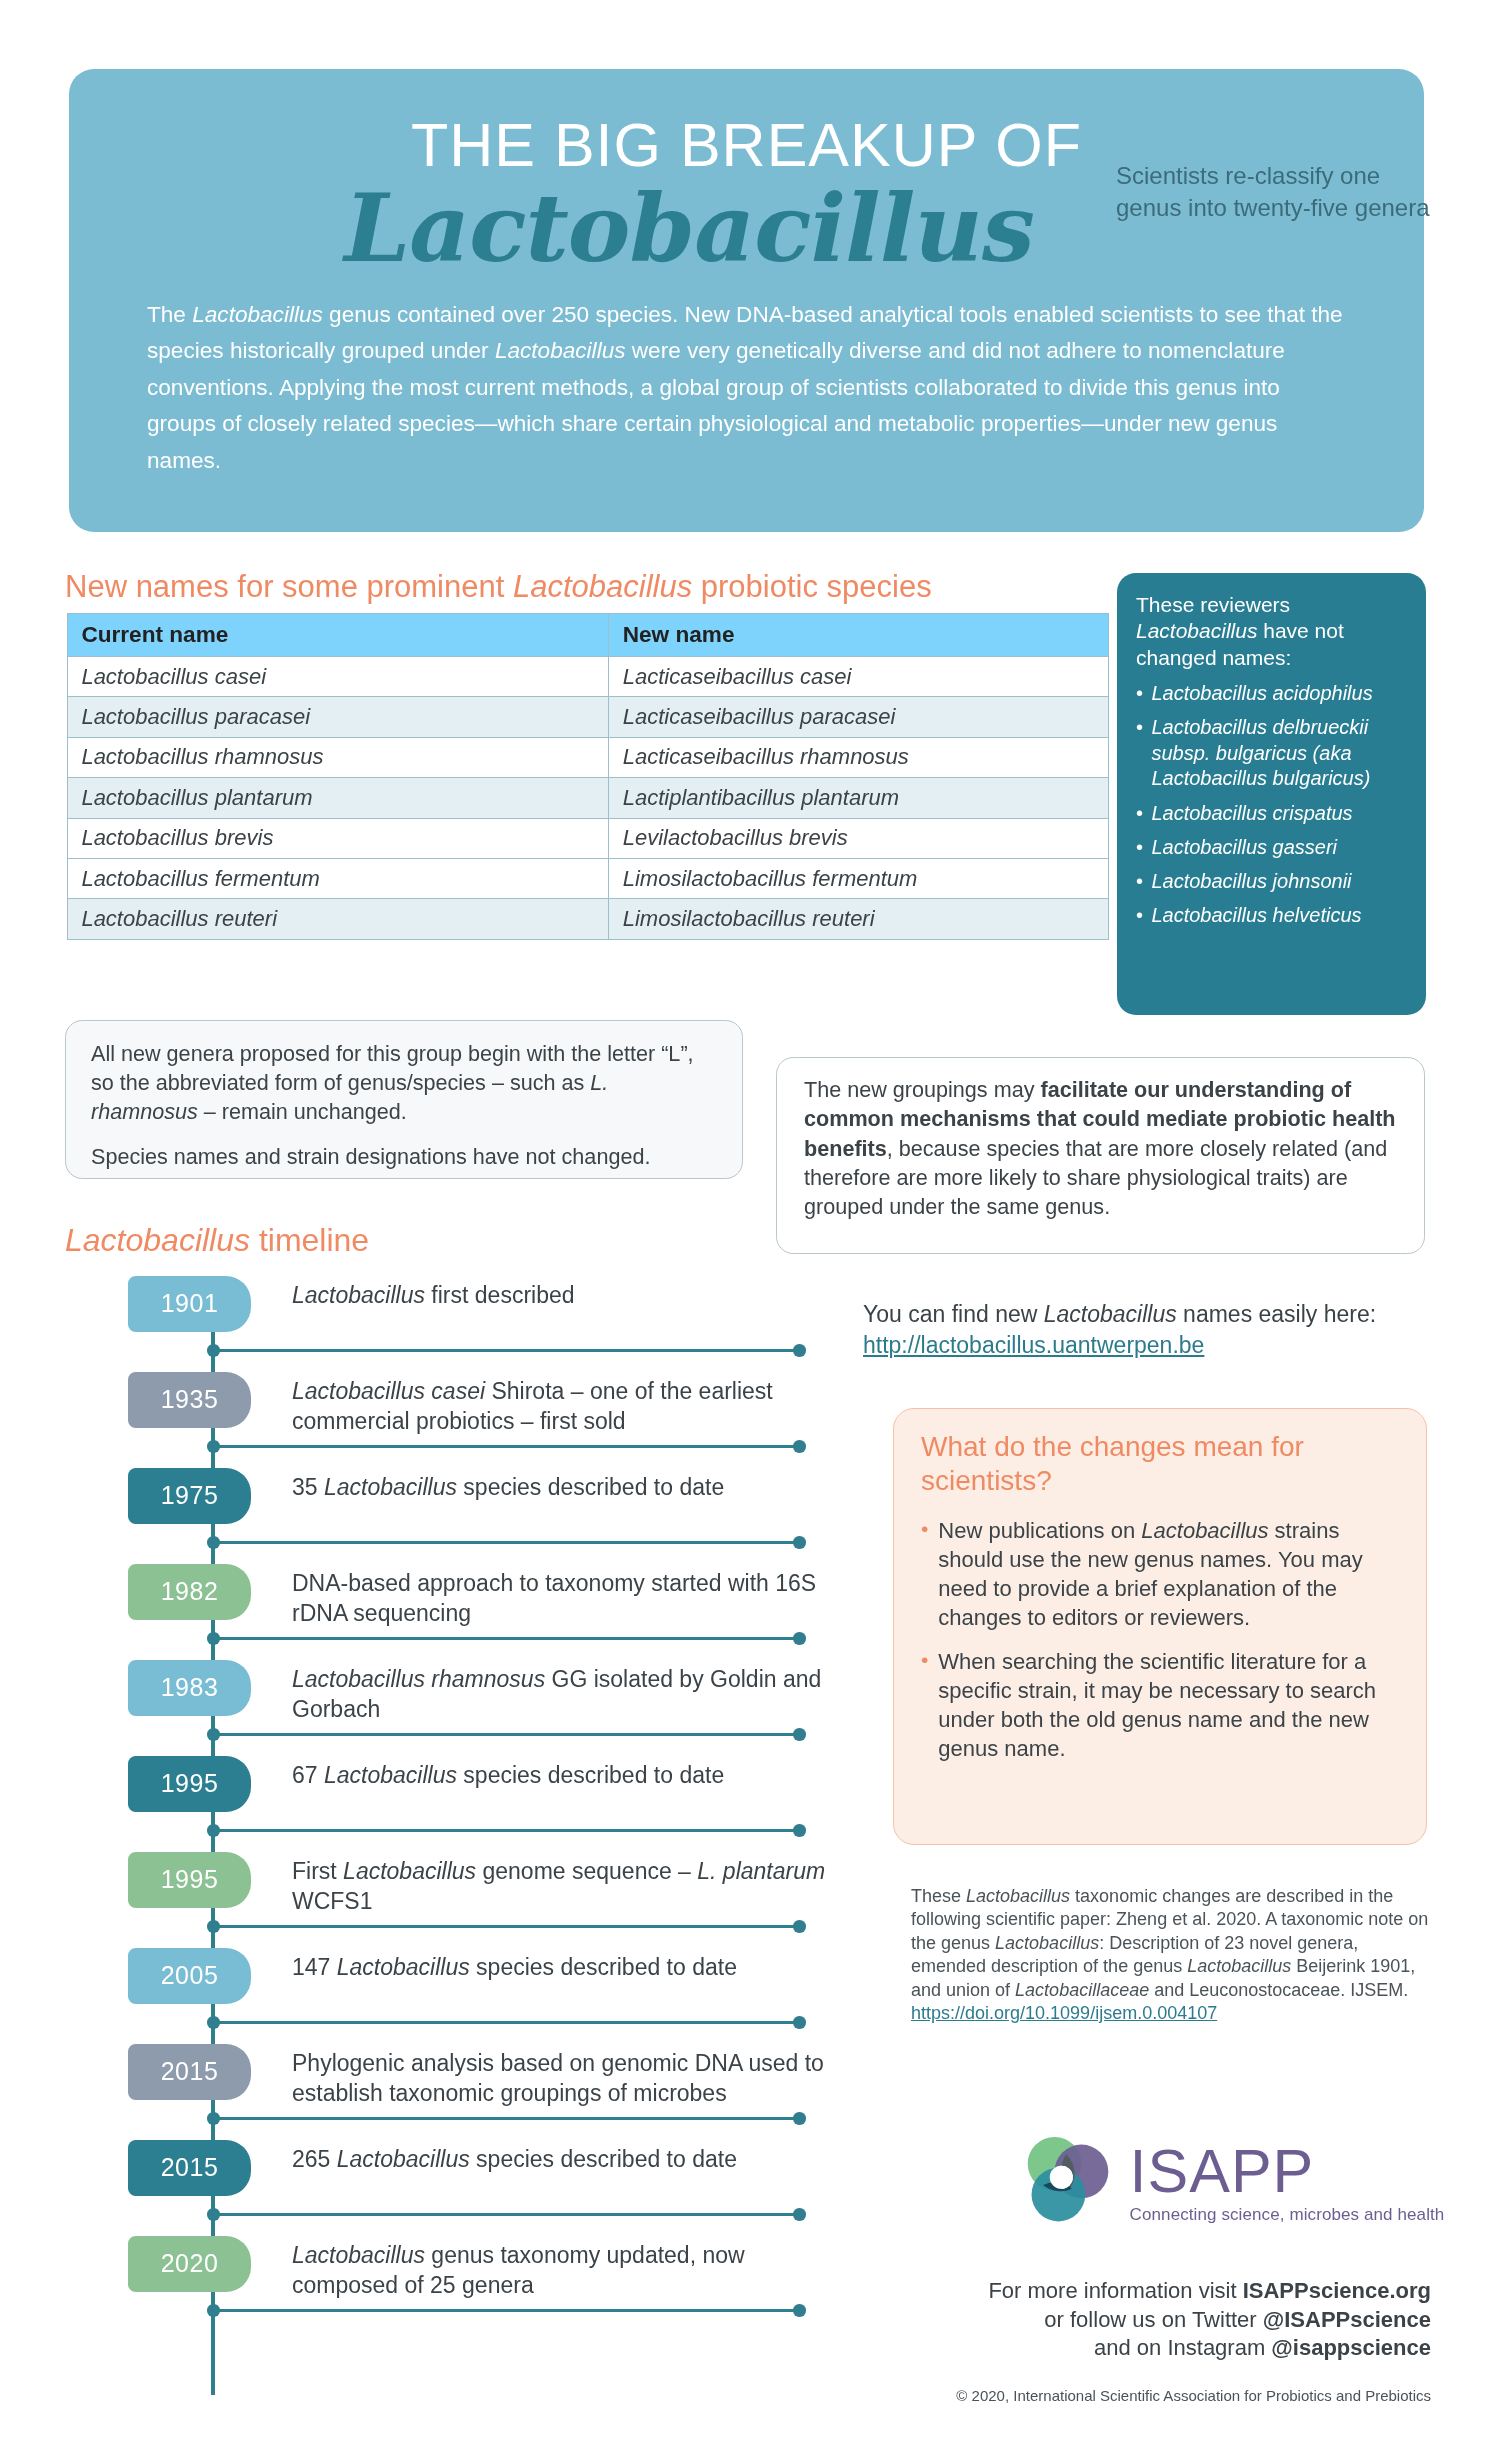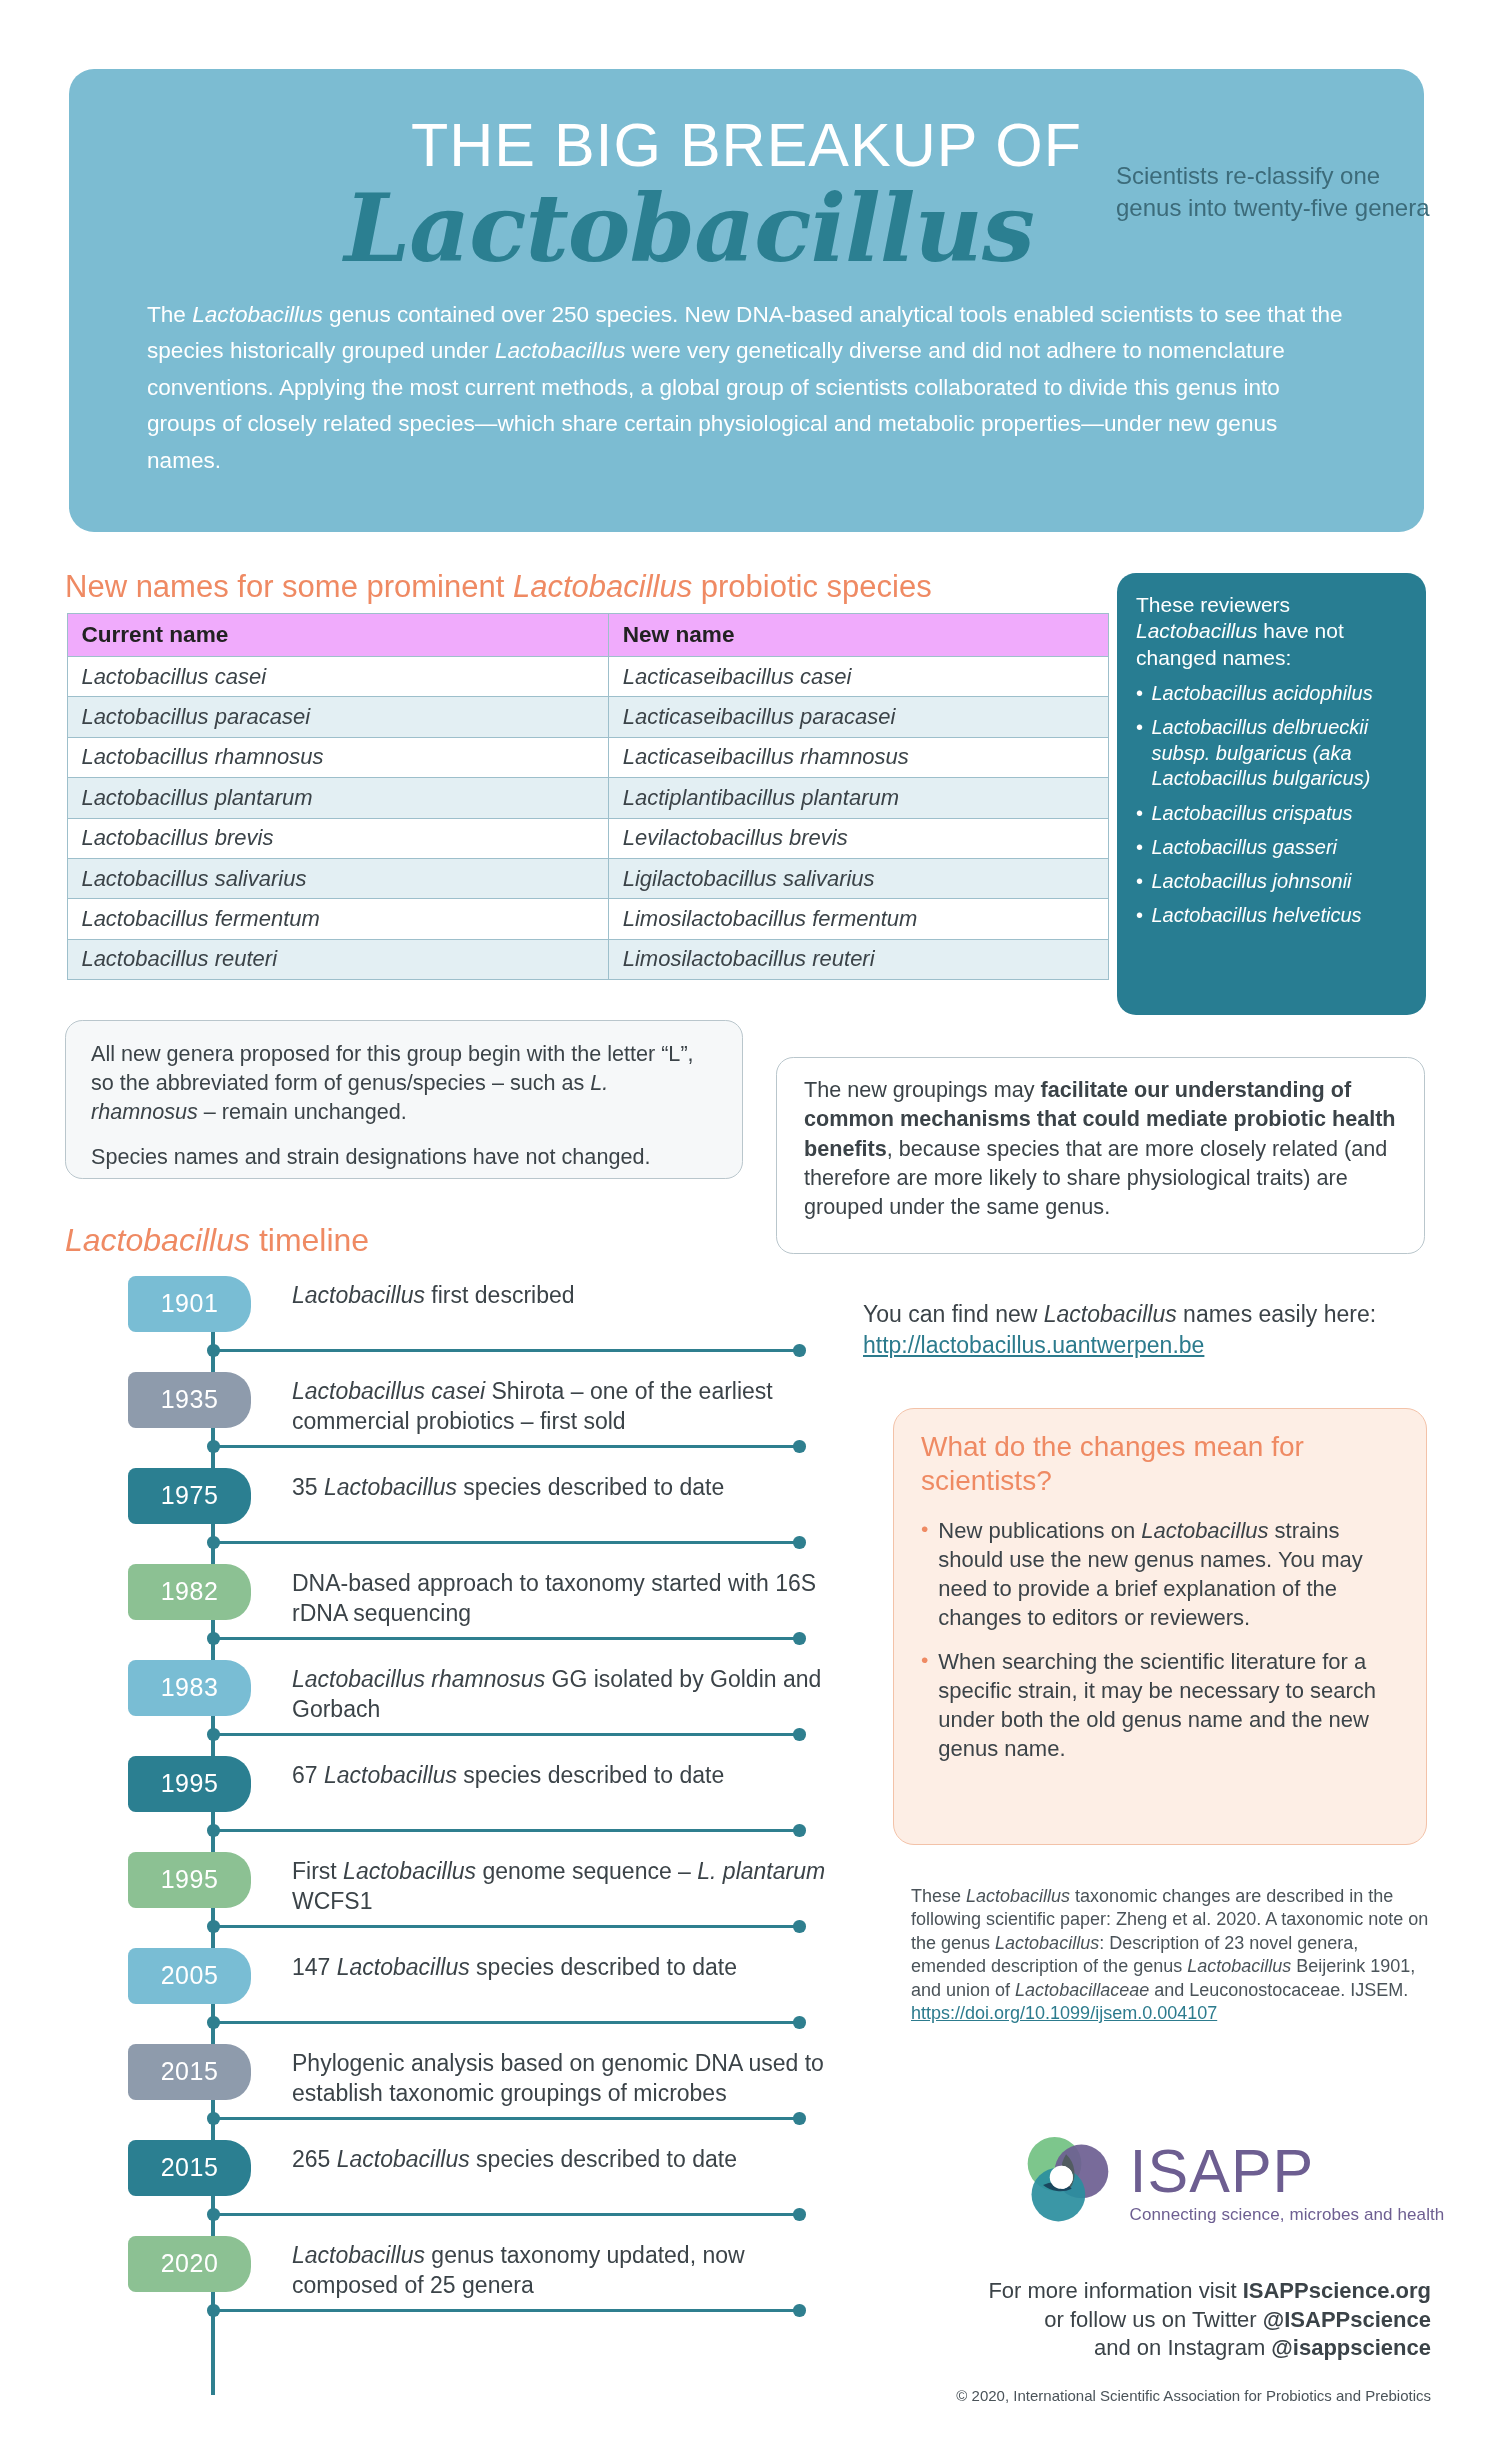--- a/index.html
+++ b/index.html
@@ -86,21 +86,21 @@
   }
   .names-table th, .names-table td {
     border: 1px solid #9dbfcb;
     padding: 6.7px 13.4px;
     font-size: 22px;
     height: 39px;
     vertical-align: middle;
     text-align: left;
   }
   .names-table th {
-    background: #f0abfc;
+    background: #7dd3fc;
     font-weight: bold;
     font-size: 22.6px;
     color: #222;
     height: 43px;
   }
   .names-table td {
     font-style: italic;
     color: #3b4348;
     background: #ffffff;
   }
@@ -350,24 +350,20 @@
           <td>Lactobacillus rhamnosus</td>
           <td>Lacticaseibacillus rhamnosus</td>
         </tr>
         <tr class="alt">
           <td>Lactobacillus plantarum</td>
           <td>Lactiplantibacillus plantarum</td>
         </tr>
         <tr>
           <td>Lactobacillus brevis</td>
           <td>Levilactobacillus brevis</td>
-        </tr>
-        <tr class="alt">
-          <td>Lactobacillus salivarius</td>
-          <td>Ligilactobacillus salivarius</td>
         </tr>
         <tr>
           <td>Lactobacillus fermentum</td>
           <td>Limosilactobacillus fermentum</td>
         </tr>
         <tr class="alt">
           <td>Lactobacillus reuteri</td>
           <td>Limosilactobacillus reuteri</td>
         </tr>
       </tbody>

